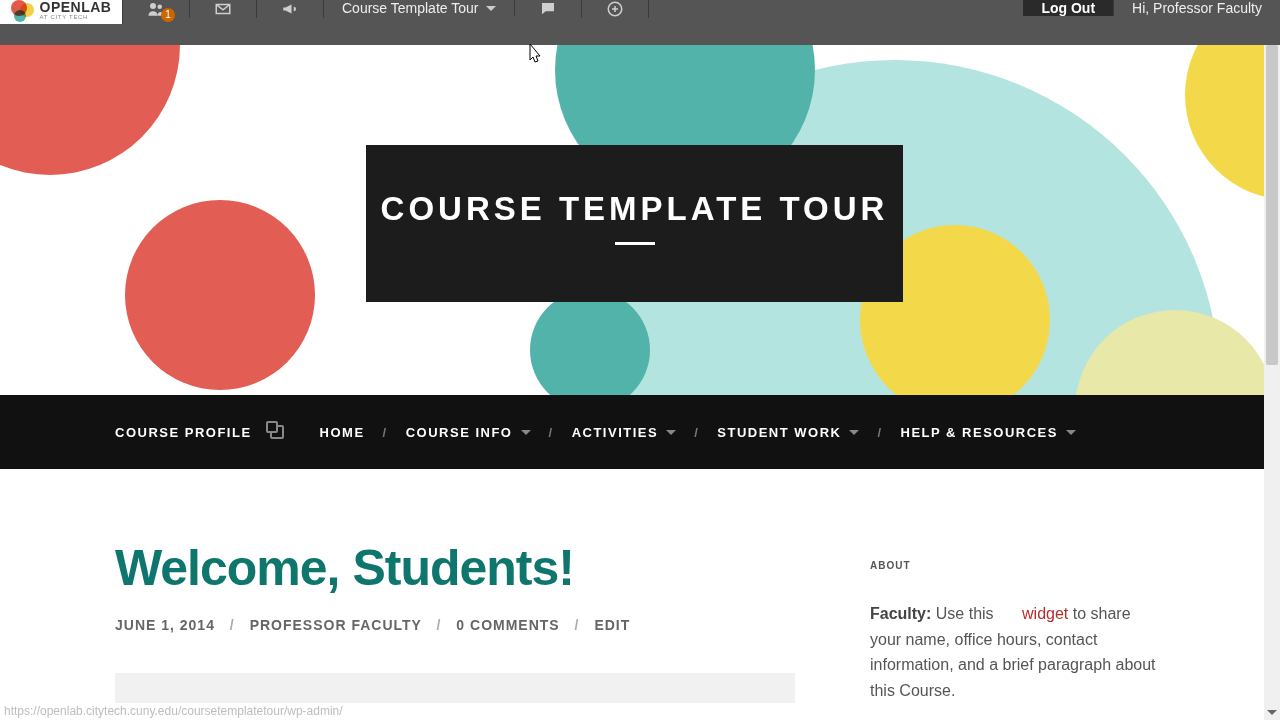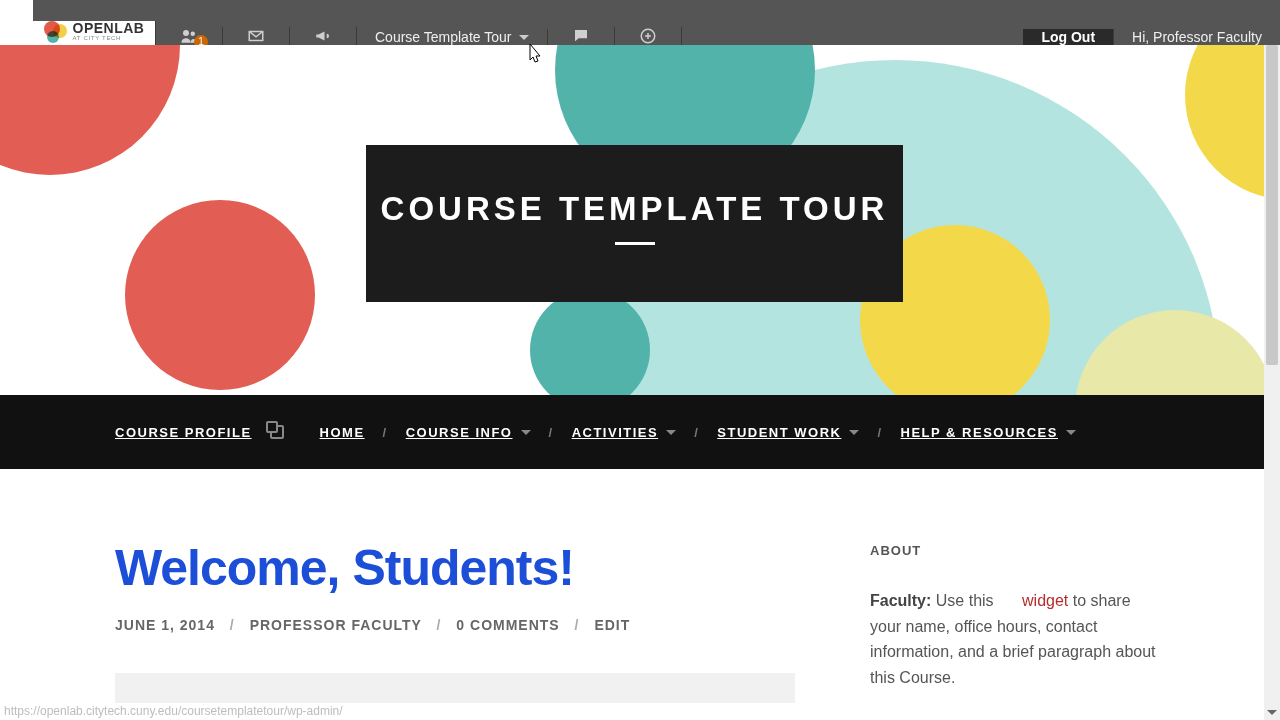--- a/index.html
+++ b/index.html
@@ -1,19 +1,19 @@
 <!DOCTYPE html>
 <html><head>
 <meta charset="utf-8">
 <style>
   * { box-sizing: border-box; margin: 0; padding: 0; }
   body { font-family: -apple-system, "Segoe UI", "Helvetica Neue", Arial, sans-serif; width: 1280px; height: 720px; overflow: hidden; background: #fff; }
 
   
-  .adminbar { display: flex; align-items: flex-end; height: 45px; background: #555; color: #ccc; font-size: 14px; margin-left: 33px; }
+  .adminbar { display: flex; align-items: flex-start; height: 45px; background: #555; color: #ccc; font-size: 14px; }
   .adminbar .logo-cell { width: 123px; background: #fff; display: flex; align-items: center; justify-content: center; border-right: 1px solid #3a3a3a; }
   .adminbar .logo-cell .logo { display: flex; align-items: center; gap: 5px; }
   .adminbar .logo-cell .logo-mark { width: 24px; height: 24px; position: relative; }
   .adminbar .logo-cell .logo-mark span { position: absolute; border-radius: 50%; }
   .adminbar .logo-cell .lm1 { width: 16px; height: 16px; background: #e25a49; left: 0; top: 0; }
   .adminbar .logo-cell .lm2 { width: 14px; height: 14px; background: #f3ce48; left: 9px; top: 3px; mix-blend-mode: multiply; }
   .adminbar .logo-cell .lm3 { width: 12px; height: 12px; background: #52b3aa; left: 3px; top: 10px; mix-blend-mode: multiply; }
   .adminbar .logo-cell .logo-text { line-height: 10px; }
   .adminbar .logo-cell .logo-top { font-weight: 800; font-size: 14px; color: #333; letter-spacing: 0.5px; }
   .adminbar .logo-cell .logo-sub { font-size: 6px; color: #888; letter-spacing: 0.7px; }
@@ -47,36 +47,36 @@
   .hero-box { position: absolute; left: 366px; top: 100px; width: 537px; height: 157px; background: #1c1c1c; color: #fff; display: flex; flex-direction: column; align-items: center; justify-content: center; }
   .hero-title { font-weight: 800; font-size: 33px; letter-spacing: 4px; }
   .hero-divider { width: 40px; height: 3px; background: #fff; margin: 14px 0 12px; }
   .hero-sub { font-size: 20px; font-weight: 400; color: #eee; }
 
   .cursor { position: absolute; left: 524px; top: 42px; z-index: 50; }
   .cursor svg { width: 20px; height: 24px; }
 
   
   .navbar { background: #111; height: 74px; display: flex; align-items: center; padding: 0 115px; color: #fff; font-size: 13px; font-weight: 700; letter-spacing: 1.5px; }
-  .navbar .nav-item { cursor: pointer; display: flex; align-items: center; text-decoration: underline; }
+  .navbar .nav-item { cursor: pointer; display: flex; align-items: center; }
   .navbar .sep { color: #777; margin: 0 18px; }
   .navbar .nav-caret { margin-left: 8px; border-top-color: #888; }
   .navbar .profile-icon { width: 14px; height: 14px; margin-left: 18px; border: 2px solid #888; border-radius: 2px; position: relative; }
   .navbar .profile-icon::after { content: ""; position: absolute; width: 8px; height: 8px; border: 2px solid #888; border-radius: 2px; left: -6px; top: -6px; background: #111; }
 
   
   .content { display: flex; padding: 70px 115px 0; }
   .main { flex: 0 0 680px; }
   .sidebar { flex: 1; padding-left: 75px; }
 
-  .post-title { font-size: 50px; font-weight: 800; color: #1d4ed8; letter-spacing: -1px; margin-bottom: 20px; }
+  .post-title { font-size: 50px; font-weight: 800; color: #0f766e; letter-spacing: -1px; margin-bottom: 20px; }
   .post-meta { font-size: 14px; font-weight: 600; letter-spacing: 1px; color: #666; }
   .post-meta .msep { margin: 0 10px; color: #aaa; }
 
-  .widget-title { font-size: 13px; font-weight: 700; letter-spacing: 1px; color: #555; margin-bottom: 30px; margin-top: 4px; }
+  .widget-title { font-size: 10px; font-weight: 700; letter-spacing: 1px; color: #555; margin-bottom: 30px; margin-top: 21px; }
   .widget-body { font-size: 16px; color: #555; line-height: 1.6; }
   .widget-body a { color: #b52d2d; text-decoration: none; margin-left: 24px; }
   .widget-body b { color: #444; }
 
   .greybox { margin-top: 40px; height: 30px; background: #f1f1f1; }
 
   .statusbar { position: absolute; bottom: 0; left: 0; font-size: 12px; color: #bdbdbd; padding: 2px 4px; font-family: Arial, sans-serif; }
 
   
   .scrollbar { position: absolute; right: 0; top: 45px; bottom: 0; width: 16px; background: #f0f0f0; }

